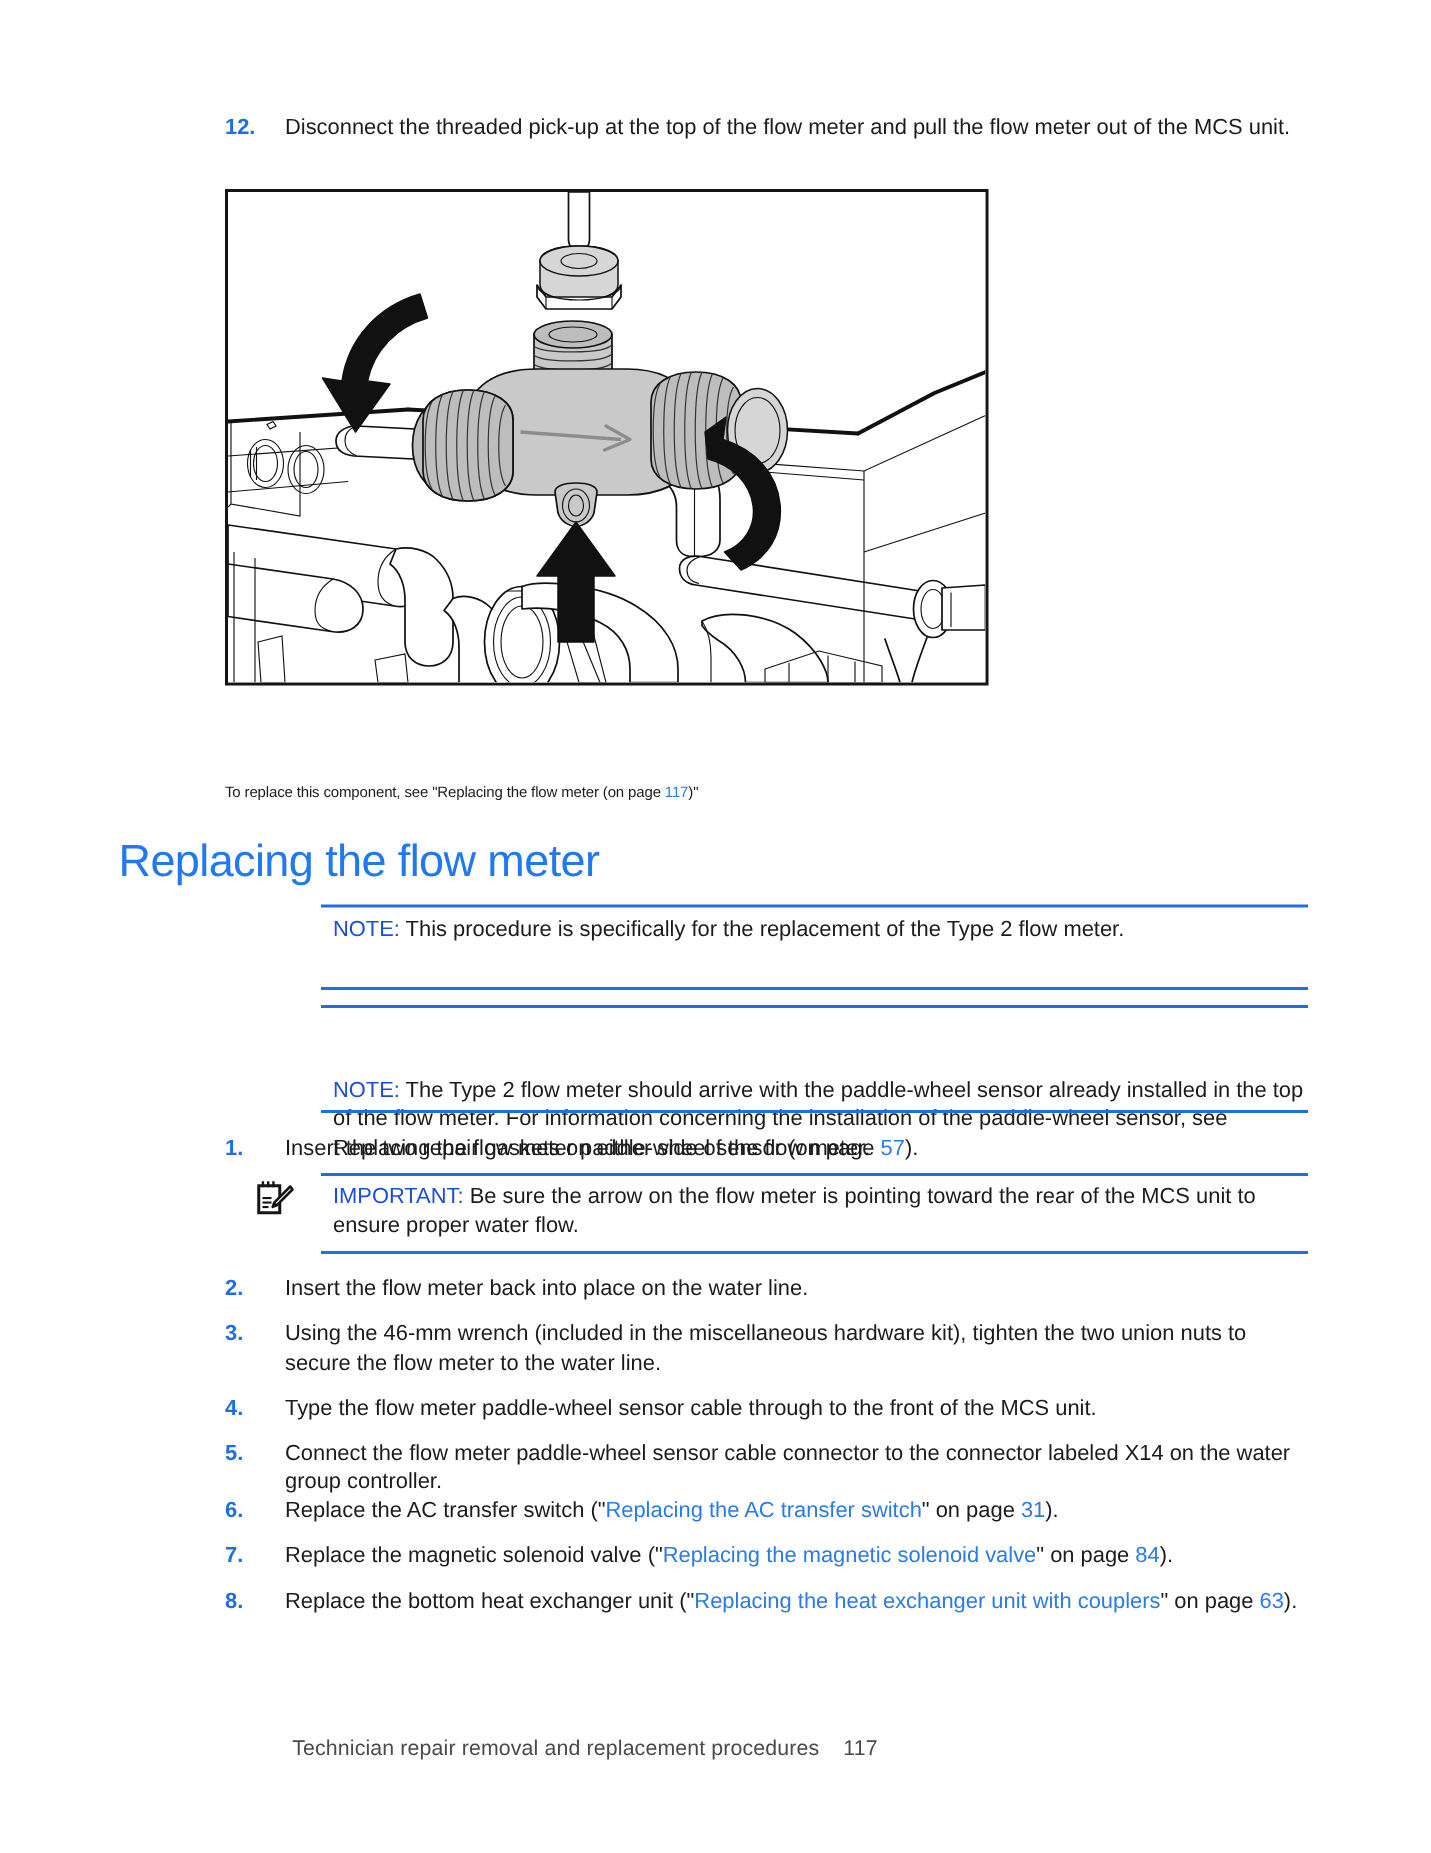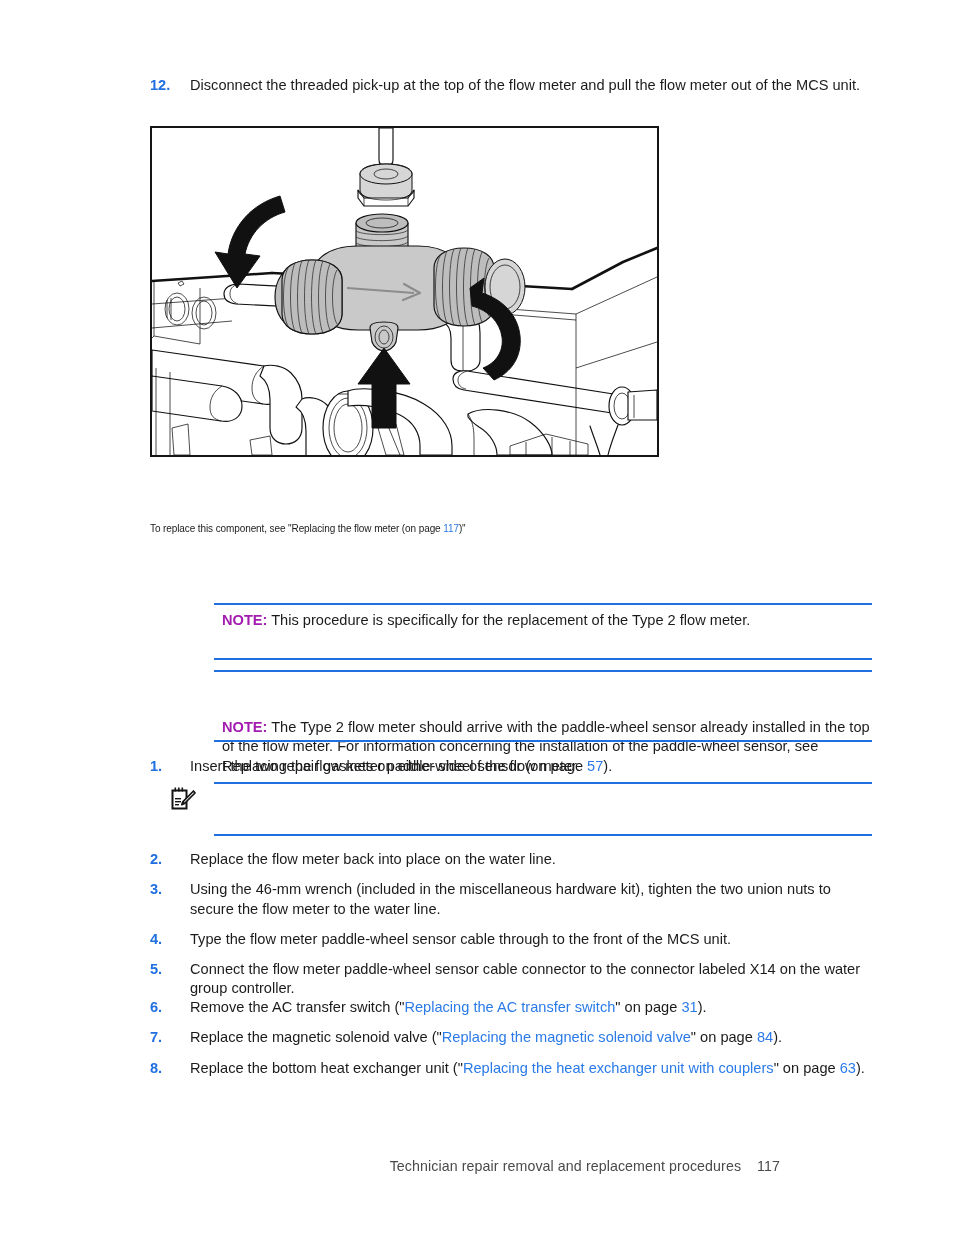--- a/index.html
+++ b/index.html
@@ -89,36 +89,36 @@
     height: 2px;
     background: #1f6fe0;
   }
   .note {
     position: absolute;
     font-size: 14.6px;
     line-height: 1.33;
     color: #1b1b1b;
   }
   .note .lbl {
-    color: #a21caf;
-    font-weight: 700;
+    color: #1d4ed8;
+    font-weight: 400;
   }
   .important-icon {
     position: absolute;
     width: 26px;
     height: 26px;
   }
 
   
   .footer {
     position: absolute;
     left: 0;
     top: 1158px;
     width: 780px;
-    text-align: right;
+    text-align: center;
     font-size: 14.2px;
     color: #4a4a4a;
     letter-spacing: 0.1px;
   }
   .footer .pg { margin-left: 16px; color: #4a4a4a; }
 </style>
 </head>
 <body>
 
 <div class="page">
@@ -323,20 +323,21 @@
         <path class="blk" d="M232,220 L258,256 L244,256 L244,300 L220,300 L220,256 L206,256 Z"></path>
       </g>
     </svg>
   </div>
 
 
   <div class="body-text" style="position:absolute; left:150px; top:522px; width:722px;">
     <span>To replace this component, see "Replacing the flow meter (on page </span><span class="link">117</span><span>)"</span>
   </div>
 
+  <div class="h1">Replacing the flow meter</div>
 
   <div class="rule" style="left:214px; top:603px; width:658px;"></div>
   <div class="note" style="left:222px; top:611px; width:648px;">
     <span class="lbl">NOTE:</span>
     <span>This procedure is specifically for the replacement of the Type 2 flow meter.</span>
   </div>
   <div class="rule" style="left:214px; top:658px; width:658px;"></div>
 
   <div class="rule" style="left:214px; top:670px; width:658px;"></div>
   <div class="note" style="left:222px; top:678px; width:648px;margin-top:40px;">
@@ -361,45 +362,49 @@
     <rect x="8.0" y="1.5" width="1.6" height="4" fill="#151515"></rect>
     <rect x="11.5" y="1.5" width="1.6" height="4" fill="#151515"></rect>
 
     <rect x="5" y="12" width="6" height="1.4" fill="#151515"></rect>
     <rect x="5" y="15" width="6" height="1.4" fill="#151515"></rect>
     <rect x="5" y="18" width="4" height="1.4" fill="#151515"></rect>
 
     <path d="M23.5,5.0 L25,7 L14.5,17.5 L11.8,18.6 L12.8,15.8 Z" fill="#ffffff" stroke="#151515" stroke-width="1.7" stroke-linejoin="round"></path>
     <path d="M12.8,15.8 L14.5,17.5" stroke="#151515" stroke-width="1.3"></path>
   </svg>
+  <div class="note" style="left:222px; top:789px; width:648px;">
+    <span class="lbl">IMPORTANT:</span>
+    <span>Be sure the arrow on the flow meter is pointing toward the rear of the MCS unit to ensure proper water flow.</span>
+  </div>
   <div class="rule" style="left:214px; top:834px; width:658px;"></div>
 
   <div class="olist" style="top:850px;">
     <div class="li">
       <div class="li-num">2.</div>
-      <div class="li-body">Replace the flow meter back into place on the water line.</div>
+      <div class="li-body">Insert the flow meter back into place on the water line.</div>
     </div>
     <div class="li">
       <div class="li-num">3.</div>
       <div class="li-body">Using the 46-mm wrench (included in the miscellaneous hardware kit), tighten the two union nuts to secure the flow meter to the water line.</div>
     </div>
     <div class="li">
       <div class="li-num">4.</div>
       <div class="li-body">Type the flow meter paddle-wheel sensor cable through to the front of the MCS unit.</div>
     </div>
     <div class="li">
       <div class="li-num">5.</div>
       <div class="li-body">Connect the flow meter paddle-wheel sensor cable connector to the connector labeled X14 on the water group controller.</div>
     </div>
   </div>
 
   <div class="olist" style="top:998px;">
     <div class="li">
       <div class="li-num">6.</div>
-      <div class="li-body"><span>Remove the AC transfer switch ("</span><span class="link">Replacing the AC transfer switch</span><span>" on page </span><span class="link">31</span><span>).</span></div>
+      <div class="li-body"><span>Replace the AC transfer switch ("</span><span class="link">Replacing the AC transfer switch</span><span>" on page </span><span class="link">31</span><span>).</span></div>
     </div>
     <div class="li">
       <div class="li-num">7.</div>
       <div class="li-body"><span>Replace the magnetic solenoid valve ("</span><span class="link">Replacing the magnetic solenoid valve</span><span>" on page </span><span class="link">84</span><span>).</span></div>
     </div>
     <div class="li">
       <div class="li-num">8.</div>
       <div class="li-body"><span>Replace the bottom heat exchanger unit ("</span><span class="link">Replacing the heat exchanger unit with couplers</span><span>" on page </span><span class="link">63</span><span>).</span></div>
     </div>
   </div>

